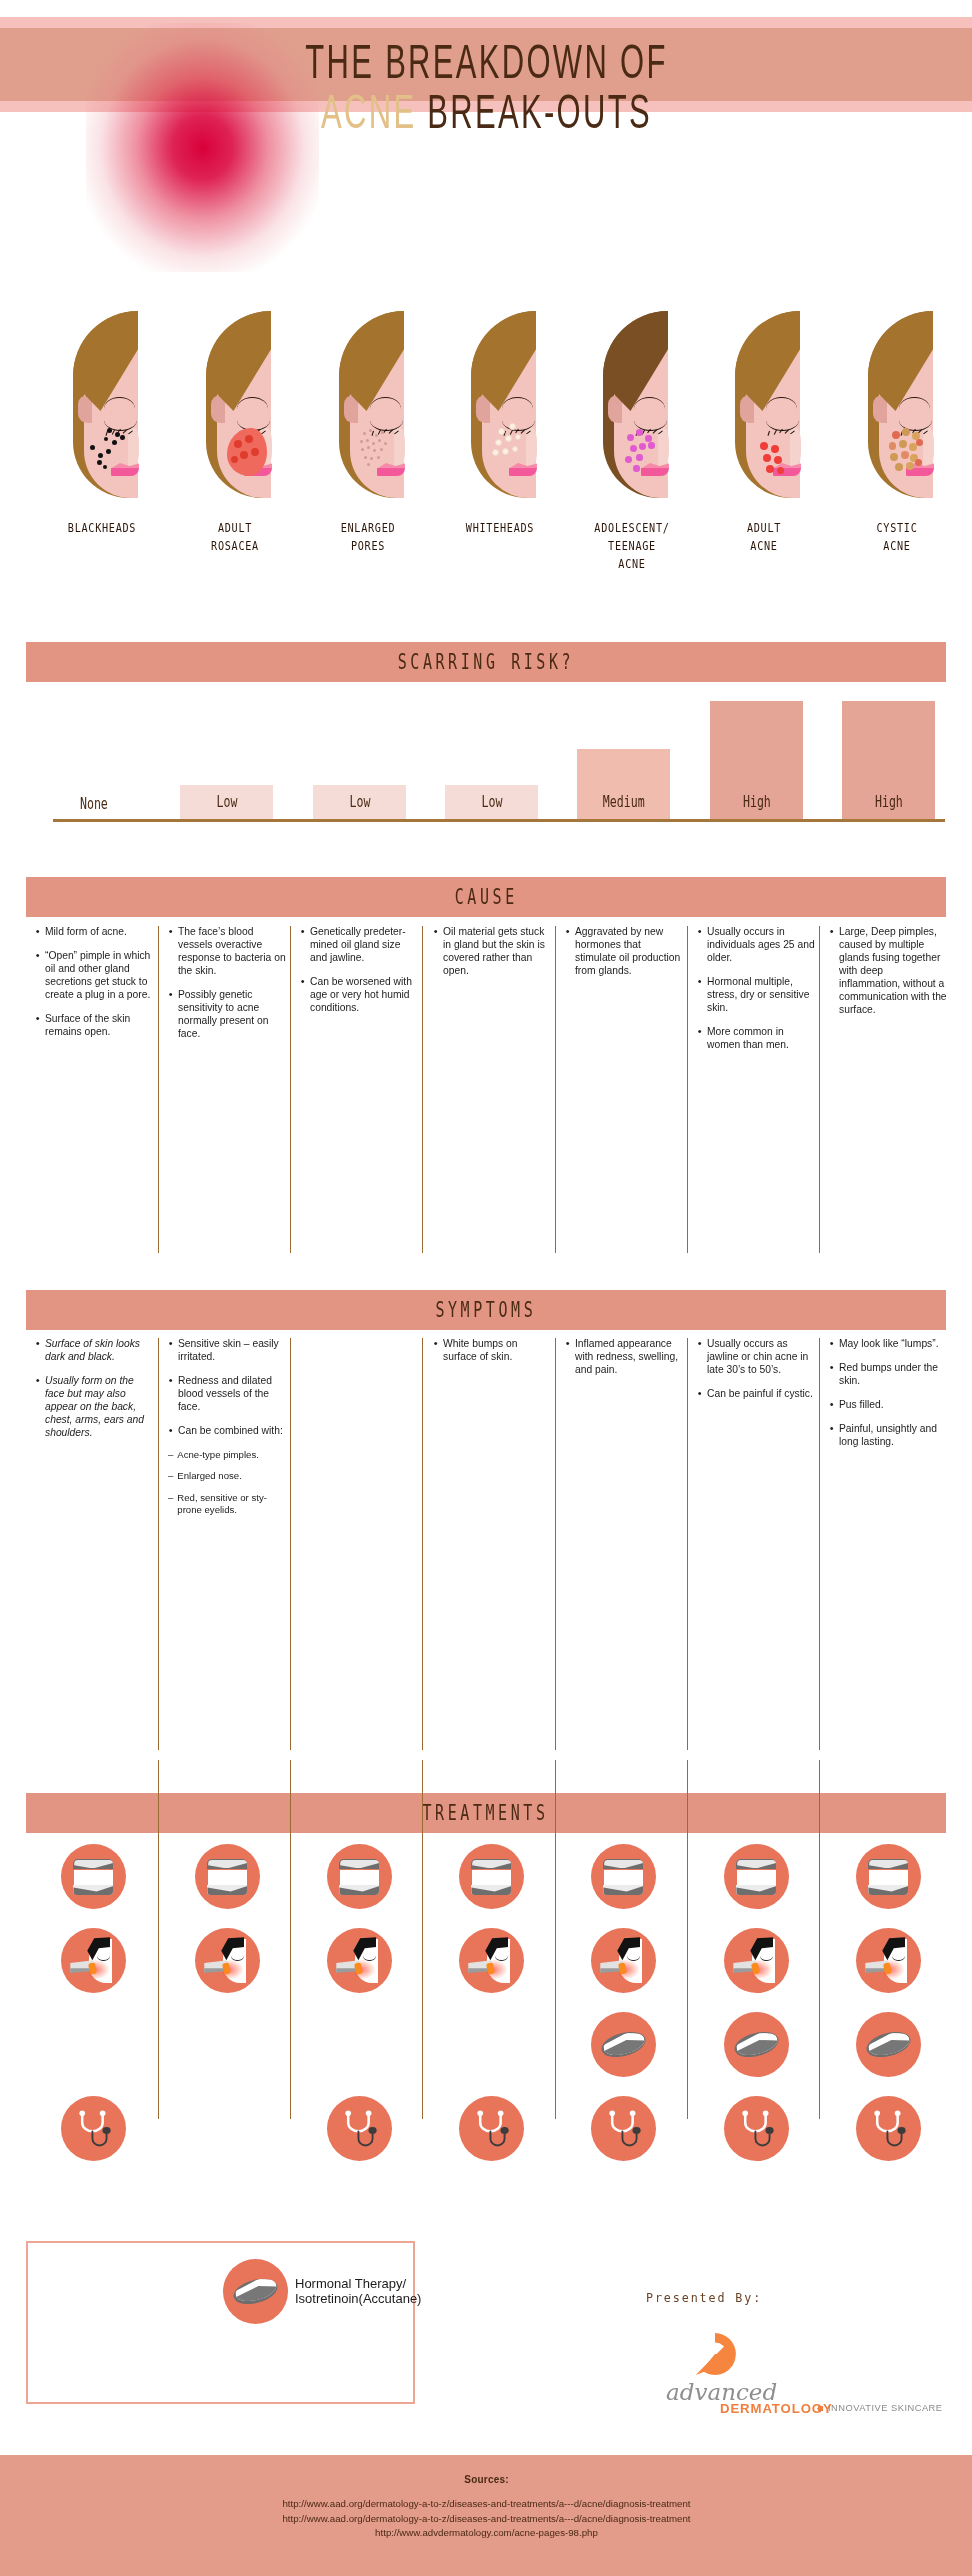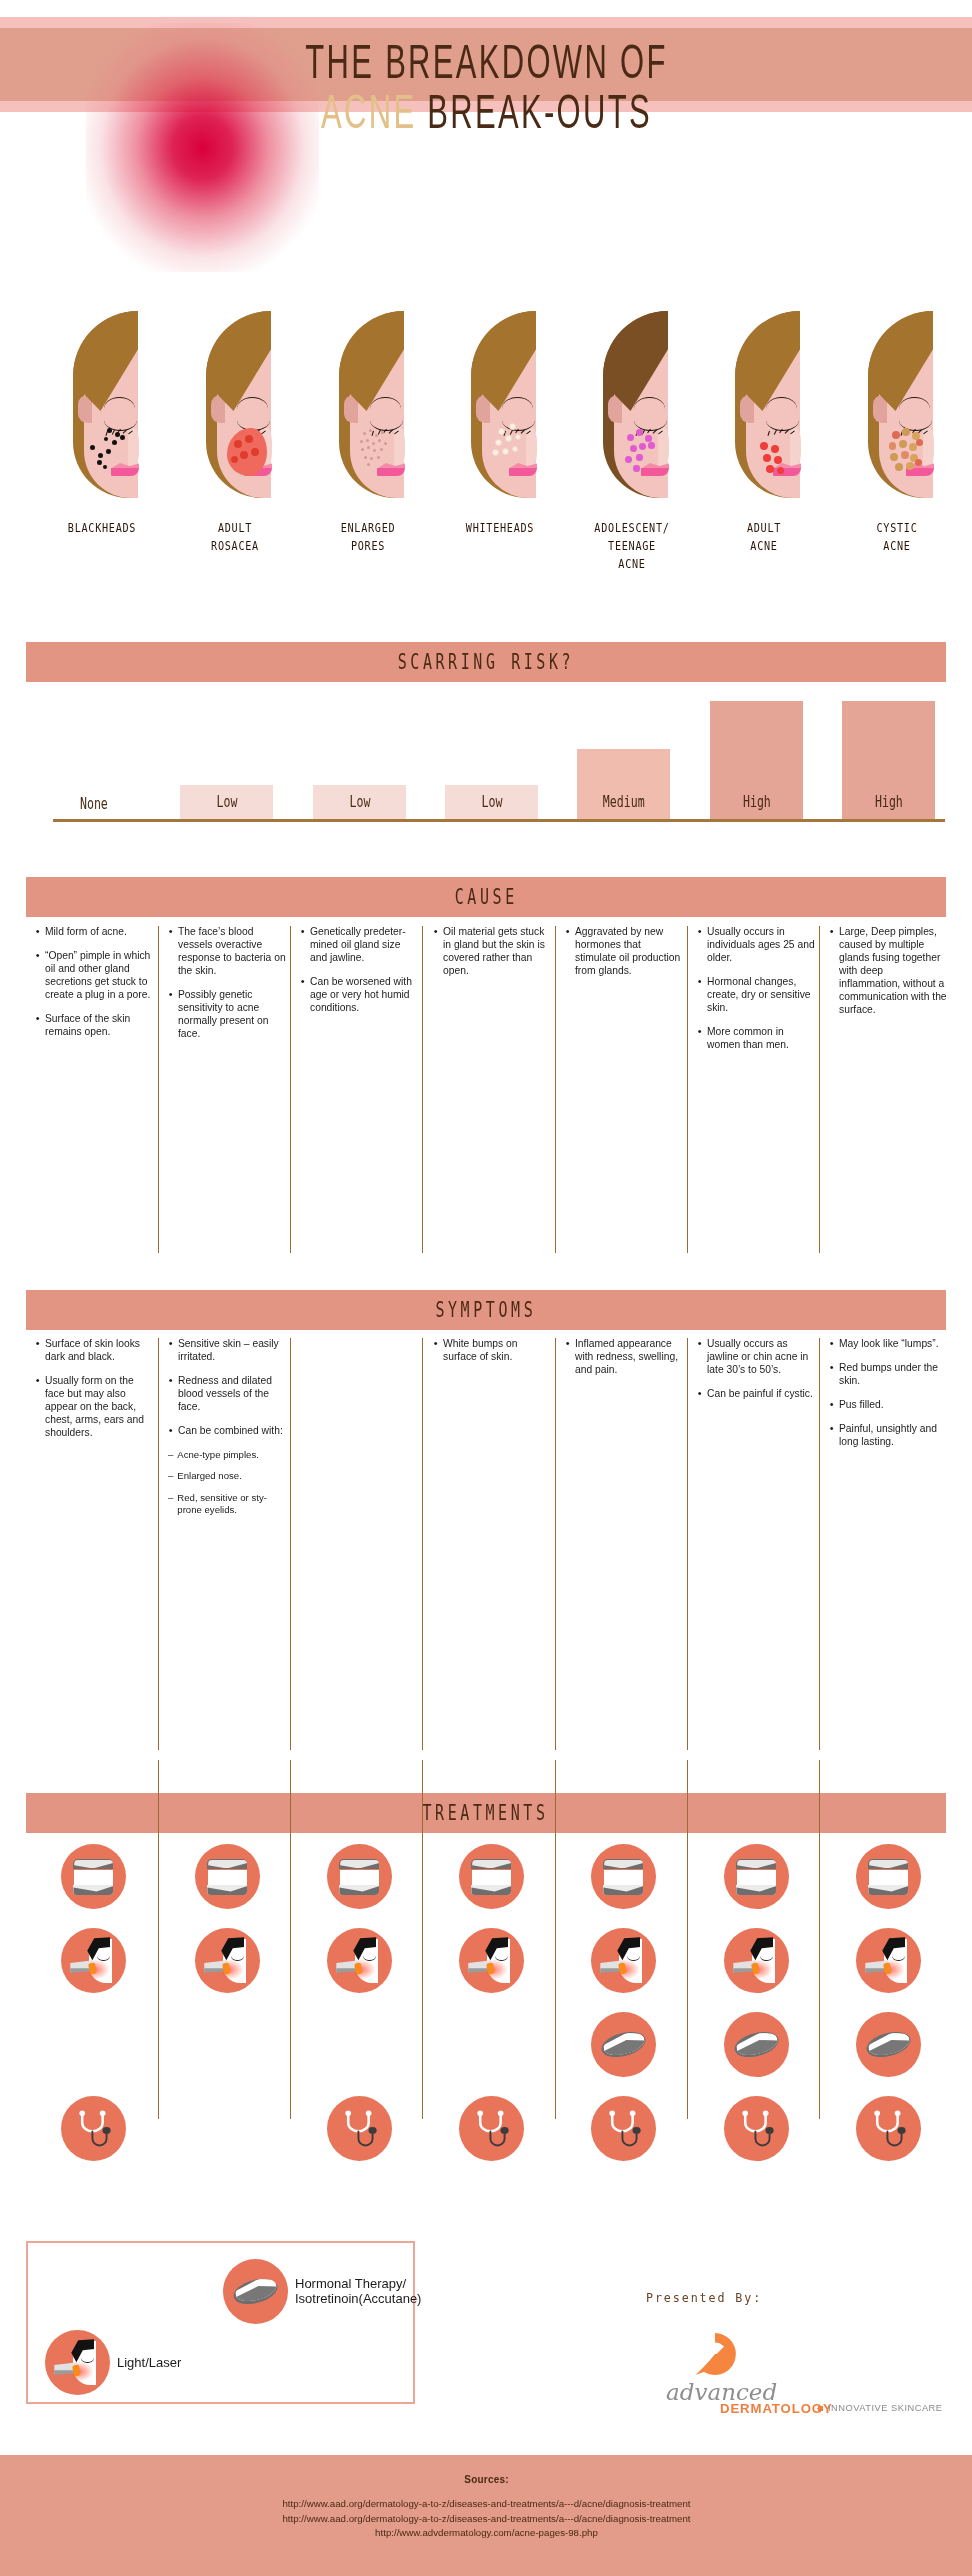--- a/index.html
+++ b/index.html
@@ -489,42 +489,42 @@
       </ul>
     </div>
     <div class="col" style="left: 565px; width: 118px;">
       <ul class="bul">
         <li>Aggravated by new hormones that stimulate oil production from glands.</li>
       </ul>
     </div>
     <div class="col" style="left: 697px; width: 118px;">
       <ul class="bul">
         <li>Usually occurs in individuals ages 25 and older.</li>
-        <li>Hormonal changes, create, dry or sensitive skin.</li>
+        <li>Hormonal multiple, stress, dry or sensitive skin.</li>
         <li>More common in women than men.</li>
       </ul>
     </div>
     <div class="col" style="left: 829px; width: 118px;">
       <ul class="bul">
         <li>Large, Deep pimples, caused by multiple glands fusing together with deep inflammation, without a communication with the surface.</li>
       </ul>
     </div>
   </div>
 
 <div class="sec-bar" style="top:1290px;">
   <span>SYMPTOMS</span>
 </div>
 <div class="cols" id="symptom-cols" style="top:1338px; height:420px;">
     <div class="col-rule" style="left: 158px; top: 0px; height: 412px;"></div>
     <div class="col-rule" style="left: 290px; top: 0px; height: 412px;"></div>
     <div class="col-rule" style="left: 422px; top: 0px; height: 412px;"></div>
     <div class="col-rule" style="left: 555px; top: 0px; height: 412px;"></div>
     <div class="col-rule" style="left: 687px; top: 0px; height: 412px;"></div>
     <div class="col-rule" style="left: 819px; top: 0px; height: 412px;"></div>
-    <div class="col" style="left: 35px; width: 118px;">
+    <div class="col" style="left: 35px; width: 118px; font-style: italic;">
       <ul class="bul">
         <li>Surface of skin looks dark and black.</li>
         <li>Usually form on the face but may also appear on the back, chest, arms, ears and shoulders.</li>
       </ul>
     </div>
     <div class="col" style="left: 168px; width: 118px;">
       <ul class="bul">
         <li>Sensitive skin – easily irritated.</li>
         <li>Redness and dilated blood vessels of the face.</li>
         <li>Can be combined with:</li>
@@ -817,37 +817,20 @@
         <div class="ic-circle"></div>
         <div class="pill">
           <div class="pill-outer"></div>
           <div class="pill-inner"></div>
           <div class="pill-dark"></div>
         </div>
       </div>
       <div class="leg-text">
         <div>Hormonal Therapy/</div>
         <div>Isotretinoin(Accutane)</div>
-      </div>
-    </div>
-    <div class="leg-item" style="left: 17px; top: 87px;">
-      <div class="leg-ic">
-        <div class="ic-circle"></div>
-        <div class="lface">
-          <div class="lf-head"></div>
-          <div class="lf-hair"></div>
-          <div class="lf-glow"></div>
-          <div class="lf-eye"></div>
-          <div class="lf-wand"></div>
-          <div class="lf-wand-sh"></div>
-          <div class="lf-tip"></div>
-        </div>
-      </div>
-      <div class="leg-text">
-        <div>Light/Laser</div>
       </div>
     </div>
   </div>
 
 <div class="presented">Presented By:</div>
 <div class="logo-mark">
   <svg width="48" height="48" viewBox="0 0 62 62">
     <path d="M31 4 A27 27 0 0 1 58 31 L46 31 A15 15 0 0 0 31 16 Z" fill="#f5853f"></path>
     <path d="M58 31 A27 27 0 0 1 14 52 L31 31 Z" fill="#f5853f"></path>
     <path d="M31 16 A15 15 0 0 0 16 31 A15 15 0 0 0 31 46 L31 31 Z" fill="#f5853f" opacity="0.0"></path>

